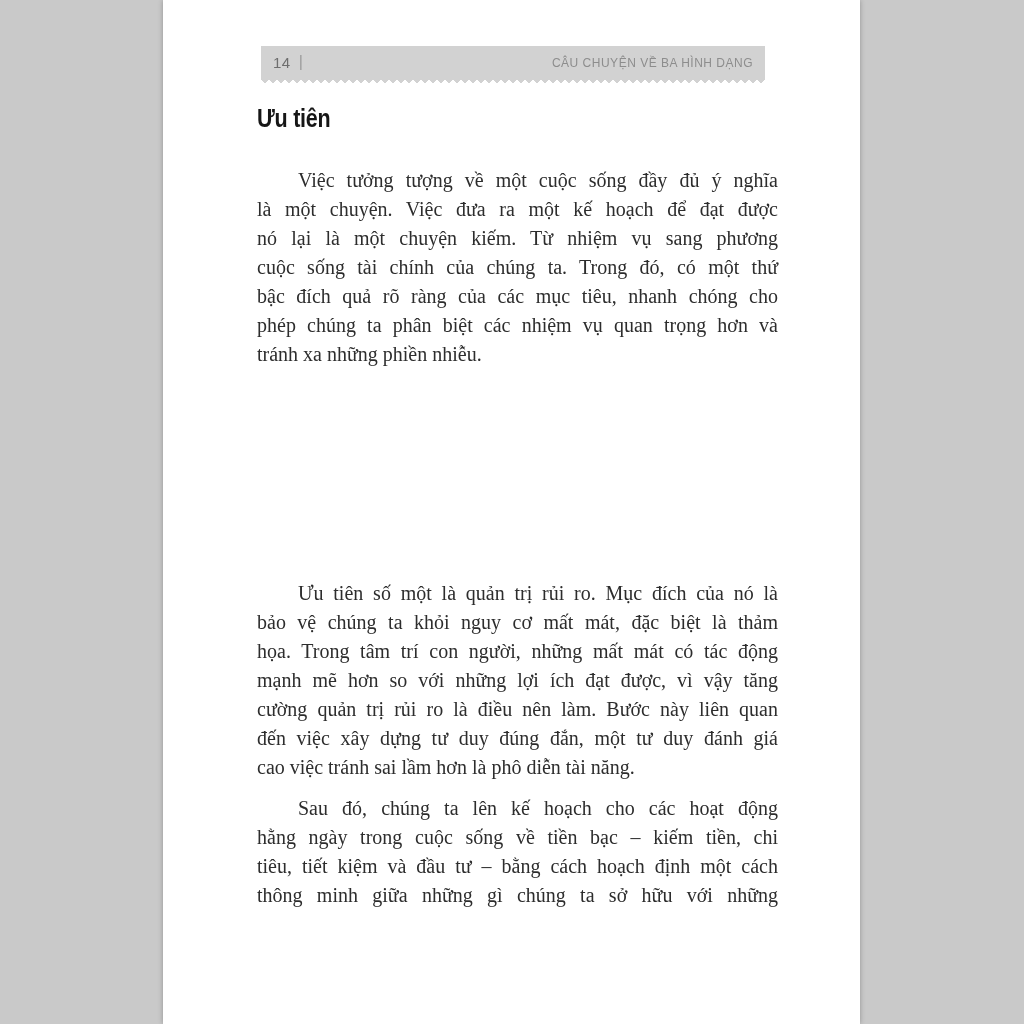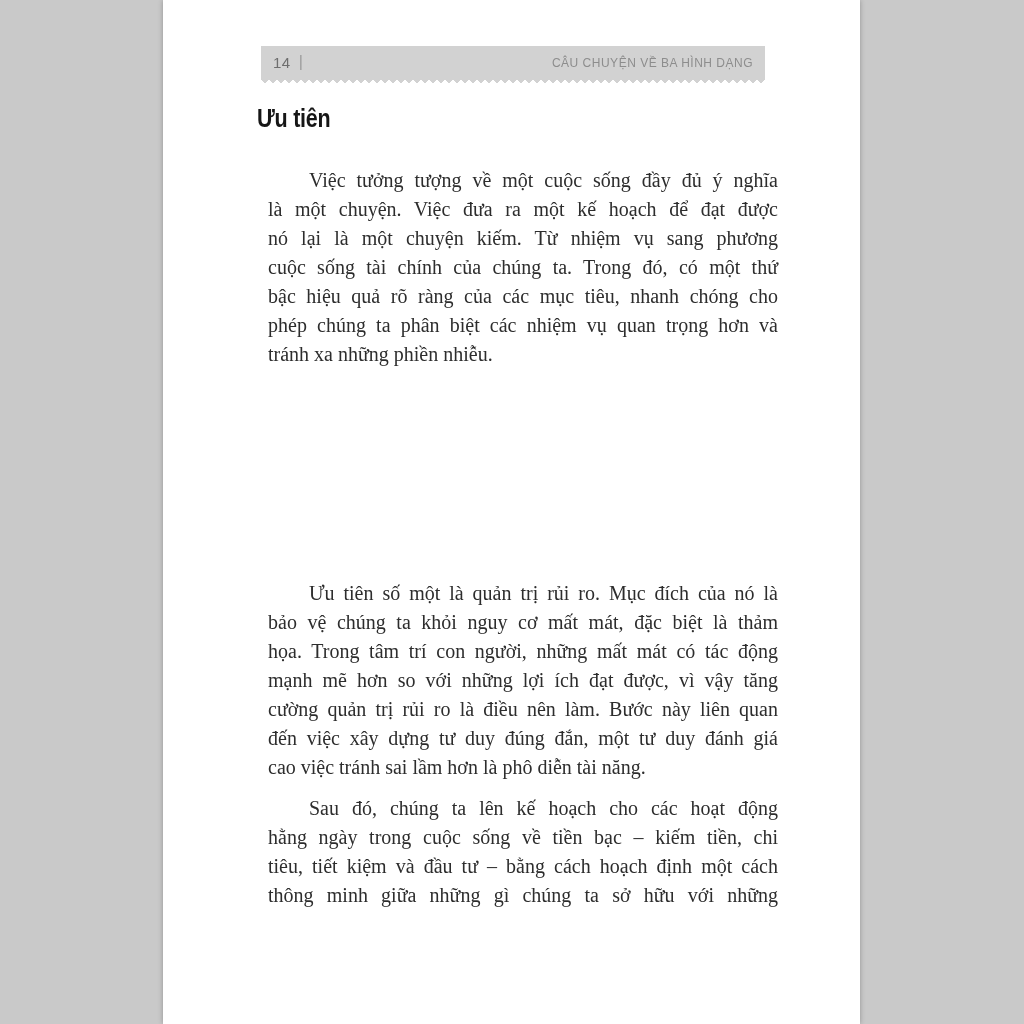--- a/index.html
+++ b/index.html
@@ -48,21 +48,20 @@
     font-family:"Liberation Serif","DejaVu Serif",serif;
     font-size:20px; color:#2d2d2d;
   }
   .para-1 { top:166px; }
   .para-2 { top:579px; }
   .para-3 { top:794px; }
   .tline {
     height:29px; line-height:29px;
     text-align:justify; text-align-last:justify;
     white-space:normal;
-    margin-left:11px;
   }
   .tline-lastleft { text-align-last:left; }
   .tline-indent { text-indent:41px; }
 
   
   .pyramid { position:absolute; left:237px; top:404px; width:215px; height:152px; }
   .pyramid svg { display:block; }
   .pyr-shape { fill:#ffffff; stroke:#161616; stroke-width:7; }
   .pyr-label {
     font-family:"Liberation Sans","DejaVu Sans",sans-serif;
@@ -92,21 +91,21 @@
       <div class="zigzag"></div>
     </div>
 
     <h1 class="heading">Ưu tiên</h1>
 
     <div class="para para-1">
         <div class="tline tline-indent">Việc tưởng tượng về một cuộc sống đầy đủ ý nghĩa</div>
         <div class="tline">là một chuyện. Việc đưa ra một kế hoạch để đạt được</div>
         <div class="tline">nó lại là một chuyện kiếm. Từ nhiệm vụ sang phương</div>
         <div class="tline">cuộc sống tài chính của chúng ta. Trong đó, có một thứ</div>
-        <div class="tline">bậc hiệu quả rõ ràng của các mục tiêu, nhanh chóng cho</div>
+        <div class="tline">bậc đích quả rõ ràng của các mục tiêu, nhanh chóng cho</div>
         <div class="tline">phép chúng ta phân biệt các nhiệm vụ quan trọng hơn và</div>
         <div class="tline tline-lastleft">tránh xa những phiền nhiễu.</div>
       </div>
 
 
     <div class="para para-2">
         <div class="tline tline-indent">Ưu tiên số một là quản trị rủi ro. Mục đích của nó là</div>
         <div class="tline">bảo vệ chúng ta khỏi nguy cơ mất mát, đặc biệt là thảm</div>
         <div class="tline">họa. Trong tâm trí con người, những mất mát có tác động</div>
         <div class="tline">mạnh mẽ hơn so với những lợi ích đạt được, vì vậy tăng</div>

